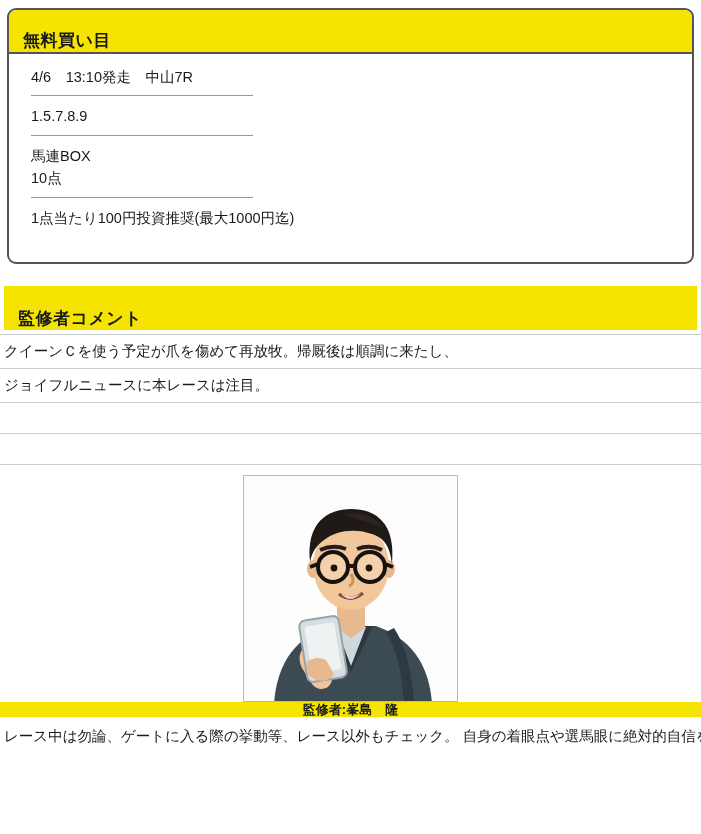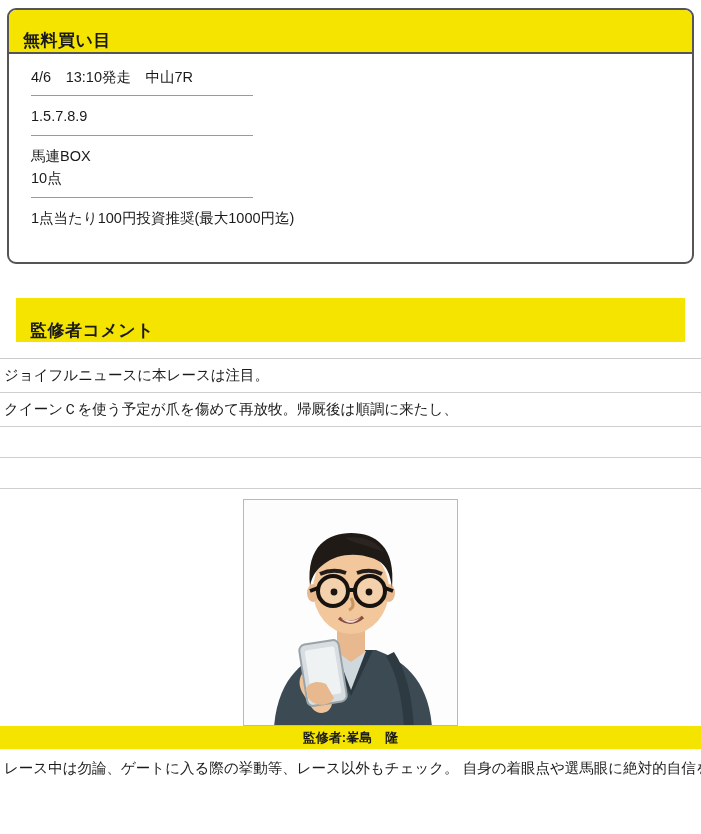--- a/index.html
+++ b/index.html
@@ -67,21 +67,21 @@
   .pick-line { white-space: pre; }
 
   
   .band-gap {
     height: 18px;
     background: #ffffff;
   }
 
   
   .comment-header {
-    margin: 16px;
+    margin: 4px;
   }
   .comment-list {
     border-top: 1px solid #cccccc;
   }
   .comment-row {
     border-bottom: 1px solid #cfcfcf;
     min-height: 34px;
     display: flex;
     align-items: center;
     padding: 6px 4px 6px 4px;
@@ -103,21 +103,21 @@
     height: 227px;
     border: 1px solid #b9b9b9;
     background: #fdfdfd;
     position: relative;
     overflow: hidden;
   }
   .portrait svg { display: block; }
 
   .caption-bar {
     background: #f5e400;
-    height: 23px;
+    height: 15px;
     display: flex;
     align-items: center;
     justify-content: center;
     font-size: 13px;
     font-weight: bold;
     color: #1a1a1a;
   }
   .caption-bar .cap-text { white-space: pre; }
 
   .bio {
@@ -162,22 +162,22 @@
     </div>
   </div>
 
   <div class="band-gap"></div>
 
   <div class="section-header comment-header">
     <span>監修者コメント</span>
   </div>
 
   <div class="comment-list">
+    <div class="comment-row">クイーンＣを使う予定が爪を傷めて再放牧。帰厩後は順調に来たし、</div>
     <div class="comment-row">ジョイフルニュースに本レースは注目。</div>
-    <div class="comment-row">クイーンＣを使う予定が爪を傷めて再放牧。帰厩後は順調に来たし、</div>
     <div class="comment-row empty"></div>
     <div class="comment-row empty"></div>
   </div>
 
   <div class="portrait-wrap">
     <div class="portrait">
       <svg width="215" height="227" viewBox="0 0 215 227">
         <rect x="0" y="0" width="215" height="227" fill="#fdfdfd"></rect>
 
         <path d="M30 227 C34 176 62 158 86 150 L132 150 C158 160 184 178 188 227 Z" fill="#3c4a54"></path>

